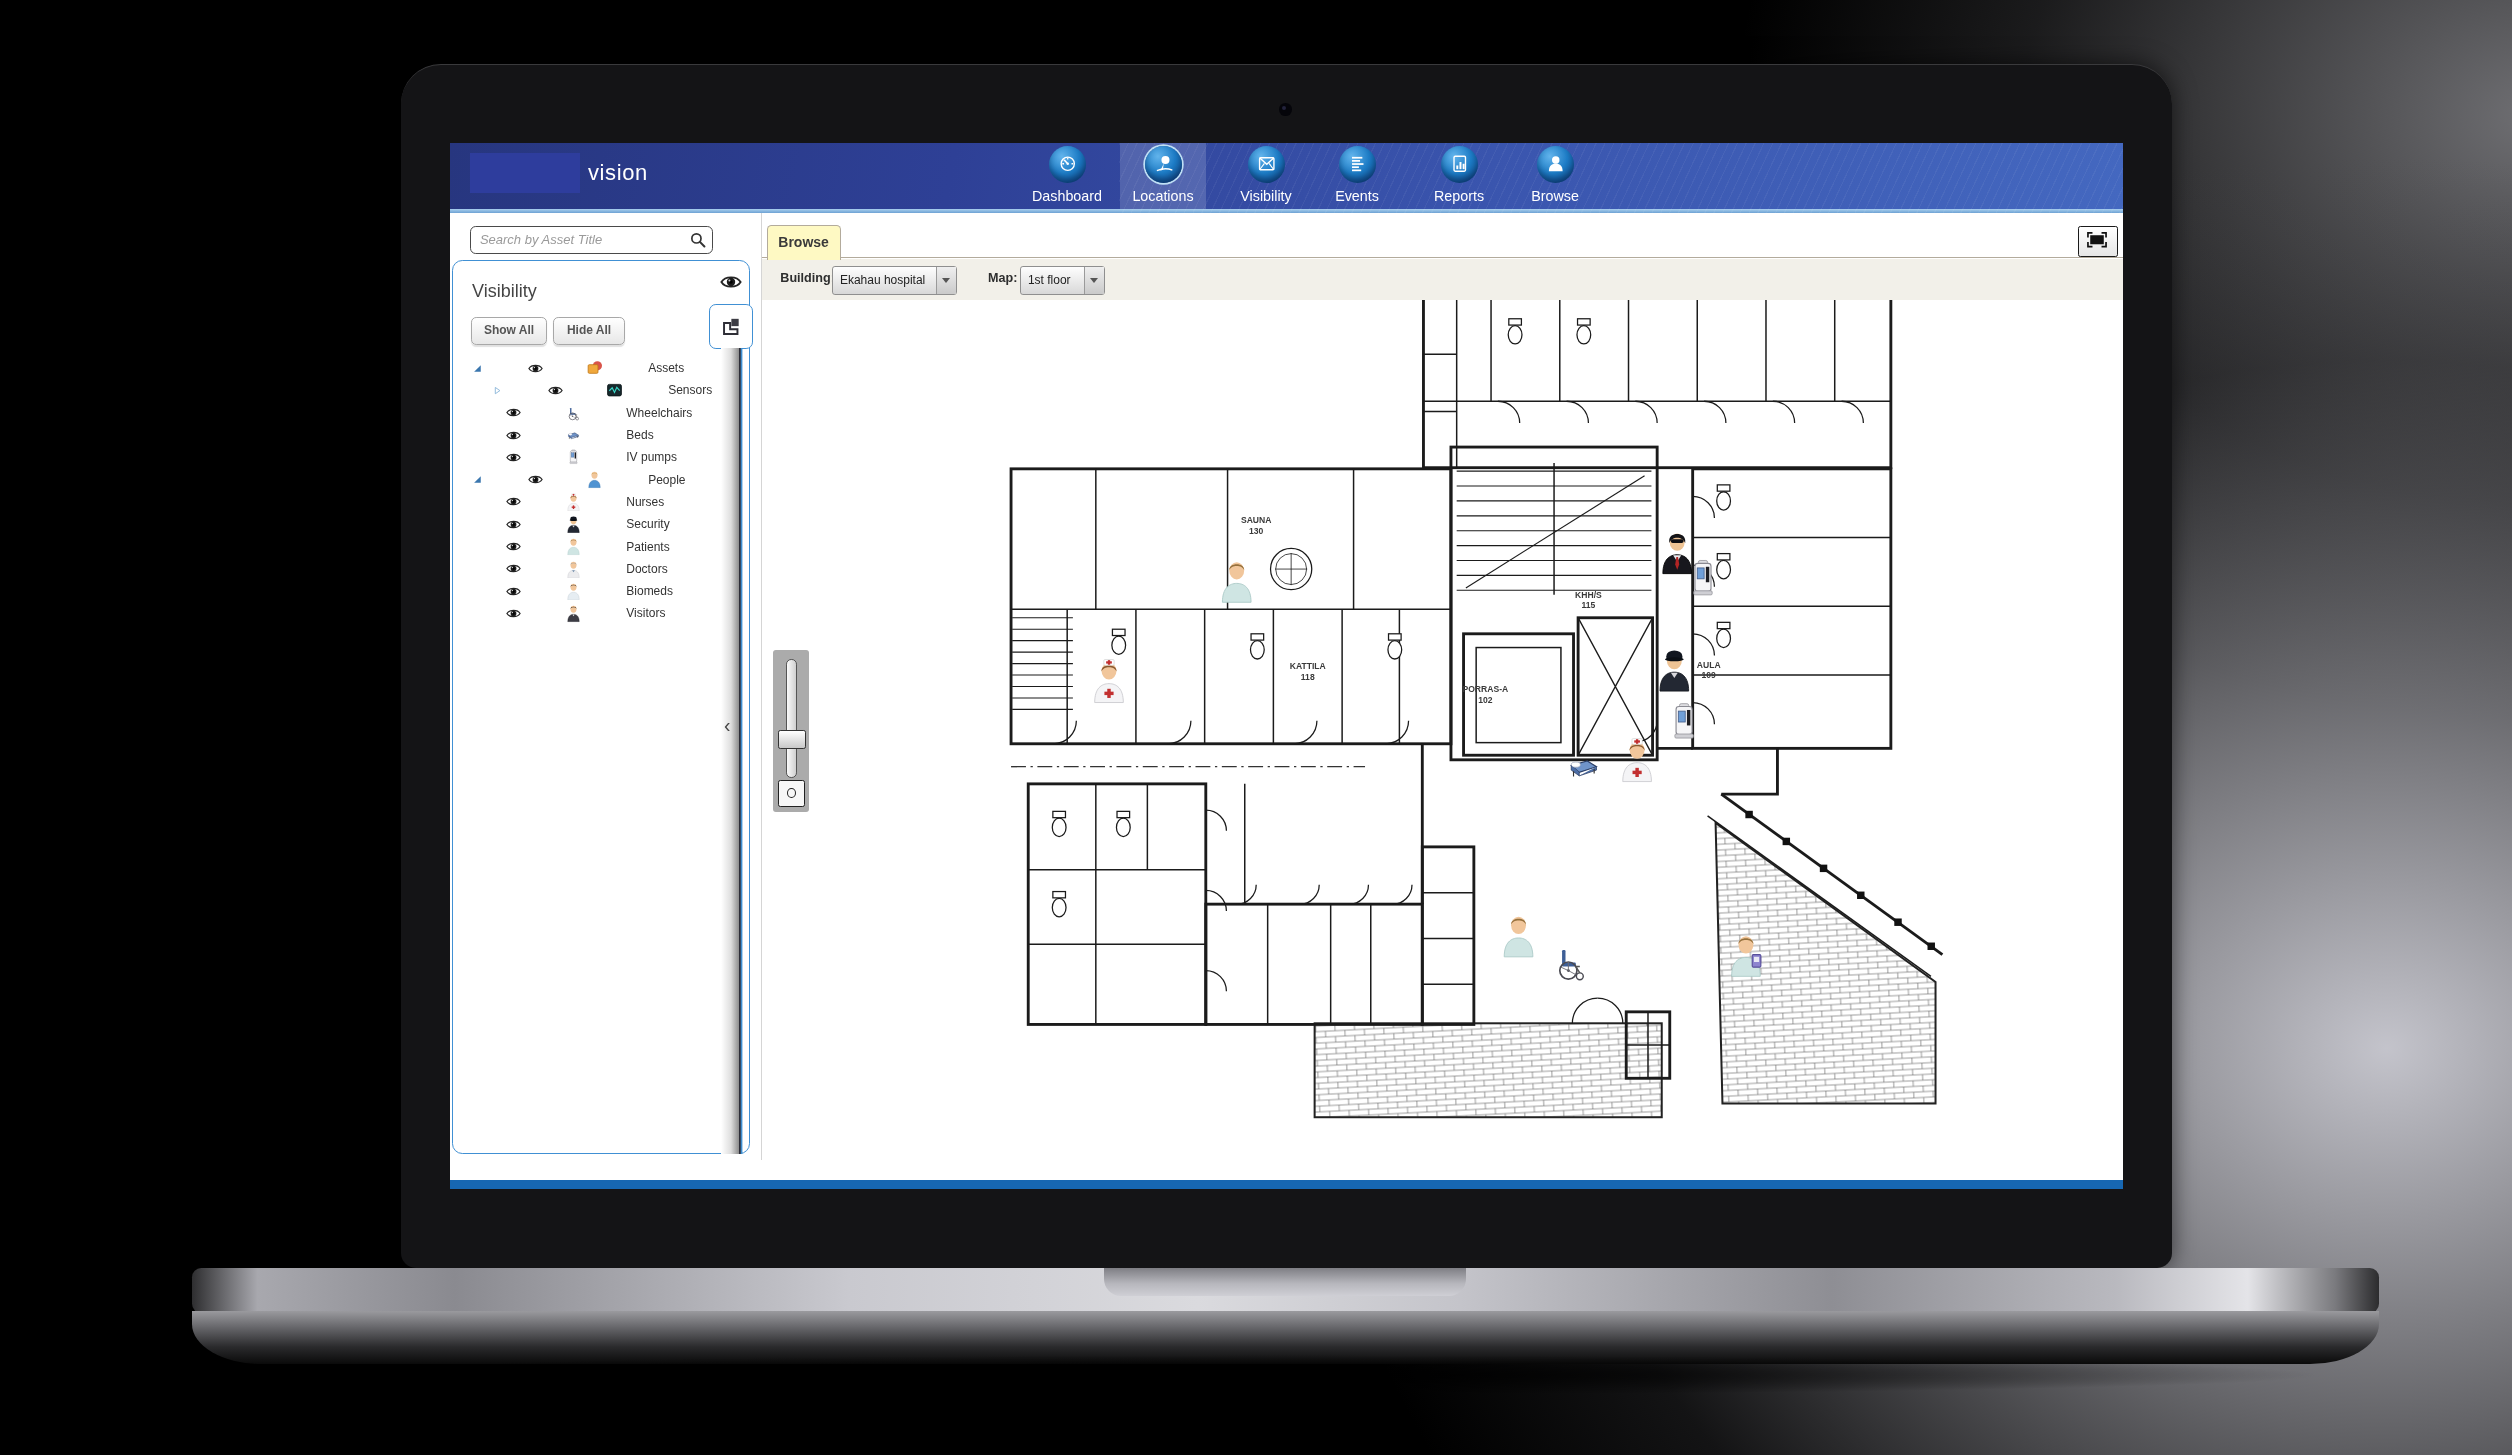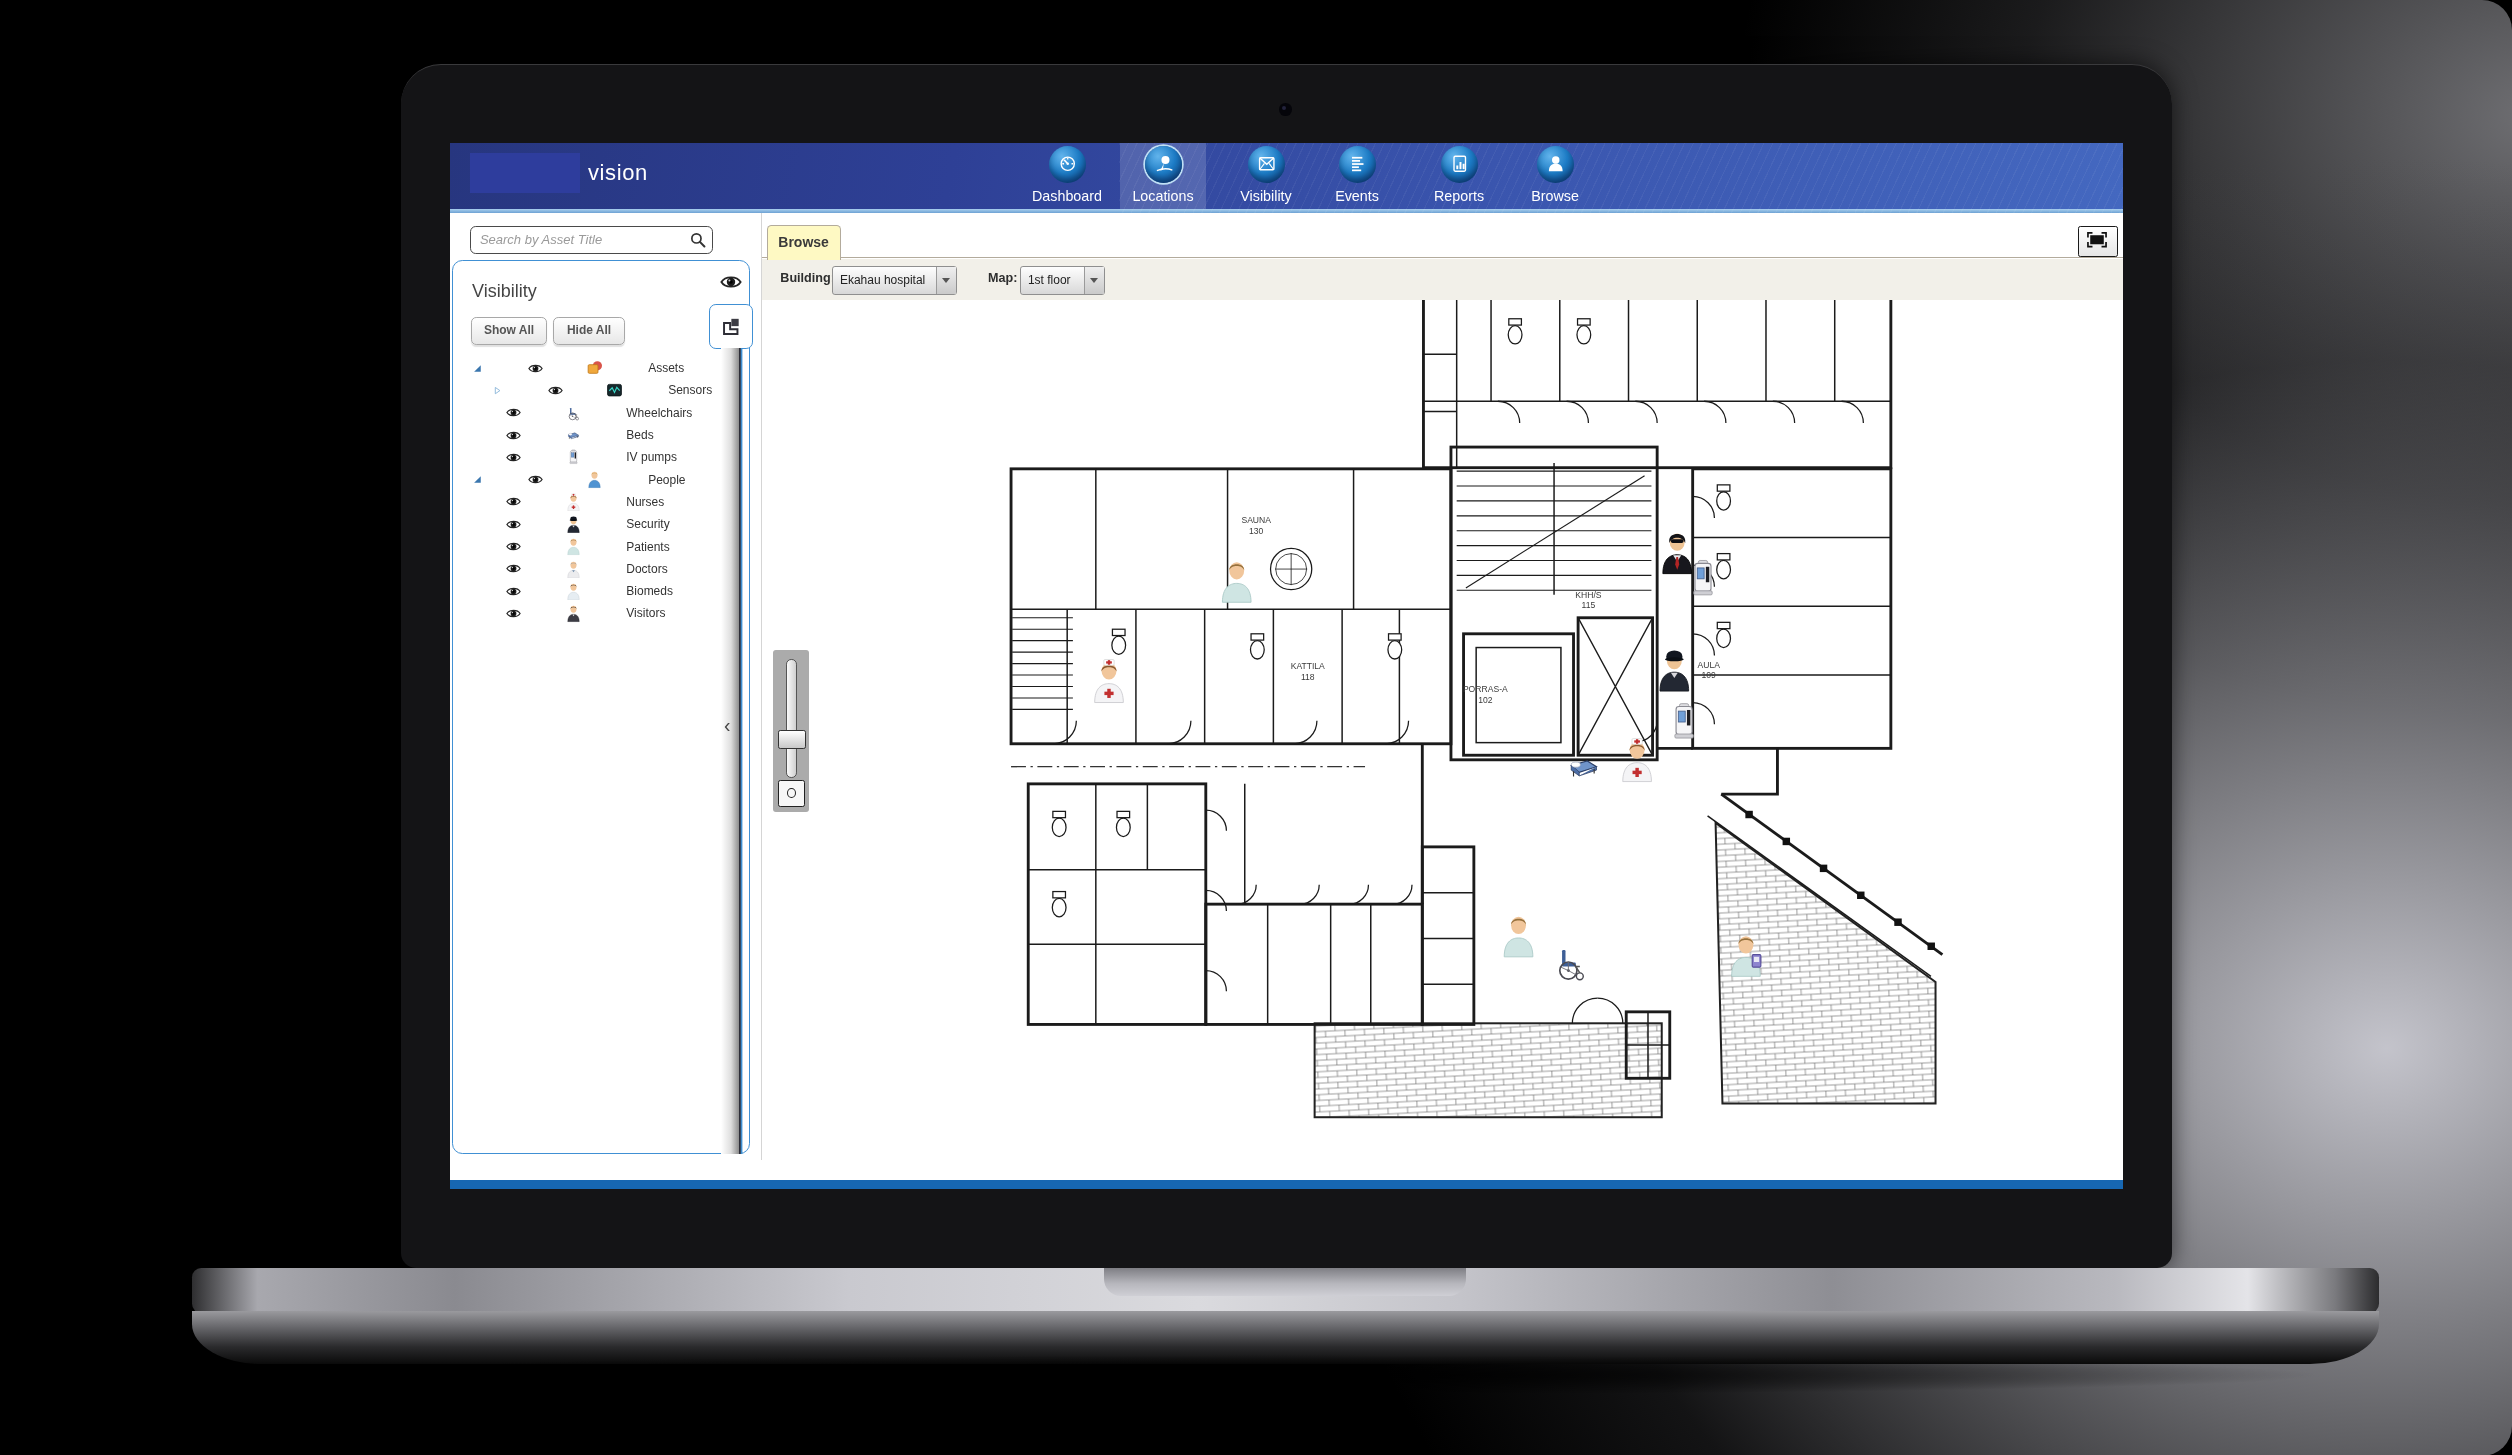--- a/index.html
+++ b/index.html
@@ -1,18 +1,18 @@
 <!DOCTYPE html>
 <html style="font-size:9.2px"><head>
 <meta charset="utf-8">
 <style>
   html,body{margin:0;padding:0;background:#000;}
   .stage{position:relative;width:2512px;height:1456px;overflow:hidden;
     font-family:"Liberation Sans",sans-serif;
-    background:#000;border-radius:30px;}
+    background:#000;}
   .bg-glow{position:absolute;inset:0;
     background:
       radial-gradient(1375px 1146px at 95% 72%, rgba(206,206,214,0.95) 0%, rgba(150,150,156,0.65) 34%, rgba(70,70,74,0.28) 60%, rgba(0,0,0,0) 78%),
       radial-gradient(1146px 860px at 101% 8%, rgba(148,148,153,0.75) 0%, rgba(90,90,94,0.3) 45%, rgba(0,0,0,0) 70%);}
   
   .lid{position:absolute;left:401px;top:64px;width:1771px;height:1203px;background:#141416;
     border-radius:40px 40px 15px 15px;border-top:1.7px solid #3a3a3c;box-shadow:0 0 23px rgba(0,0,0,.6);}
   .webcam{position:absolute;left:1279px;top:103px;width:12.6px;height:12.6px;border-radius:50%;background:#05050a;}
   .webcam i{position:absolute;left:3.4px;top:2.9px;width:4px;height:4px;border-radius:50%;background:#23233c;}
   .base-top{position:absolute;left:192px;top:1268px;width:2187px;height:45px;border-radius:9.2px;
@@ -81,21 +81,21 @@
   .fullscreen-btn{position:absolute;left:1316px;top:12.6px;width:38px;height:29px;border:1.7px solid #1a1a1a;border-radius:2.3px;
     background:linear-gradient(#ffffff,#e6e6e6);cursor:pointer;}
   .fullscreen-btn svg{position:absolute;left:5.2px;top:3.4px;}
   .toolbar{position:absolute;left:0;top:46px;width:1362px;height:41px;background:#f2f0e9;}
   .tlab{position:absolute;top:12px;font-size:12.6px;font-weight:bold;color:#2e2e2e;}
   .dd{position:absolute;top:6.9px;height:27.5px;border:1.1px solid #8f8f8f;border-radius:2.9px;
     background:linear-gradient(#fefefe,#d8d8d8);cursor:pointer;}
   .dd .val{position:absolute;left:6.9px;top:5.7px;font-size:12px;color:#222;white-space:nowrap;}
   .dd .arr{position:absolute;right:0;top:0;bottom:0;width:19.5px;border-left:1.1px solid #9a9a9a;background:linear-gradient(#efefef,#cacaca);}
   .dd .arr:after{content:"";position:absolute;left:5.7px;top:11px;border:4px solid transparent;border-top:5.2px solid #555;}
-  .map-area{position:absolute;left:0;top:87px;width:1362px;height:860px;background:#fff;overflow:hidden;}
+  .map-area{position:absolute;left:0;top:87px;width:1362px;height:860px;background:#fff;overflow:hidden;font-weight:bold;}
   .plan{position:absolute;left:236px;top:-2.9px;}
   .zoom-slider{position:absolute;left:11px;top:350px;width:36px;height:162px;background:#ababab;border-radius:2.9px;}
   .zs-track{position:absolute;left:13px;top:9.2px;width:9.2px;height:117px;border:1.1px solid #555;border-radius:5.2px;background:linear-gradient(90deg,#fafafa,#cfcfcf);}
   .zs-handle{position:absolute;left:4.6px;top:80px;width:26px;height:17px;border:1.1px solid #333;border-radius:2.3px;background:linear-gradient(#ffffff,#c8c8c8);cursor:grab;}
   .zs-reset{position:absolute;left:5.2px;top:130px;width:25px;height:25px;border:1.7px solid #222;border-radius:2.3px;background:#f7f7f7;cursor:pointer;}
   .zs-reset i{position:absolute;left:7.4px;top:6.9px;width:7.4px;height:8.6px;border:1.7px solid #222;border-radius:50%;}
   
   .footer-strip{position:absolute;left:0;top:1017px;width:1673px;height:20px;background:#f1efe8;border-top:1.1px solid #dcdad2;
     text-align:center;font-size:11px;color:#b2b0aa;line-height:19px;}
   .footer-bar{position:absolute;left:0;top:1037px;width:1673px;height:8.6px;background:#1767b2;}

